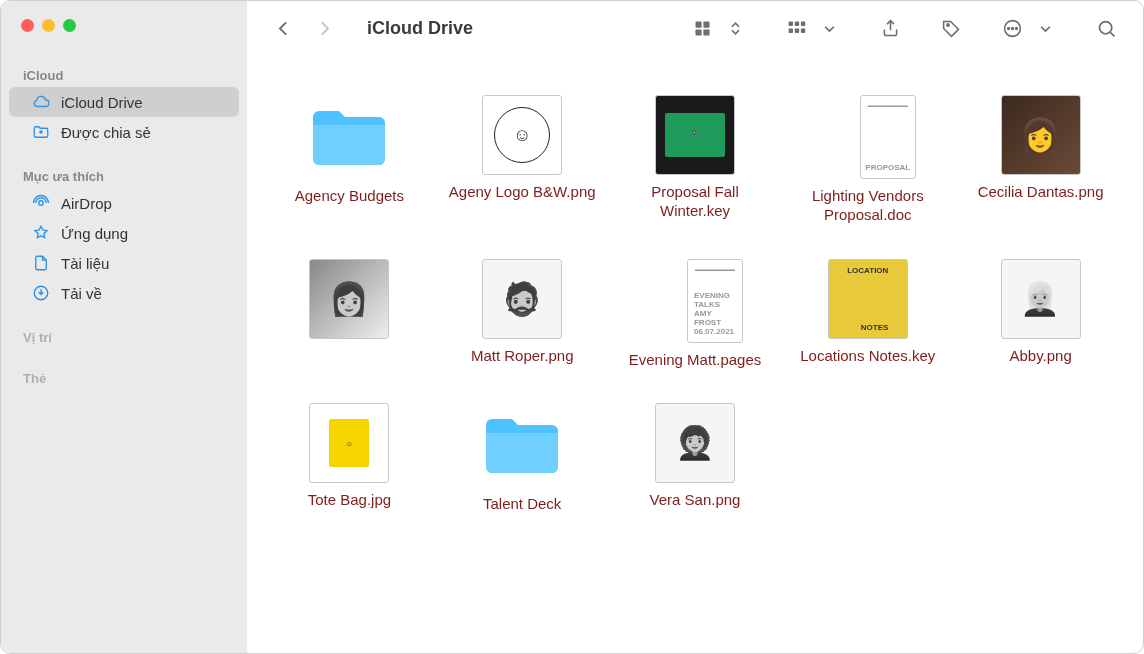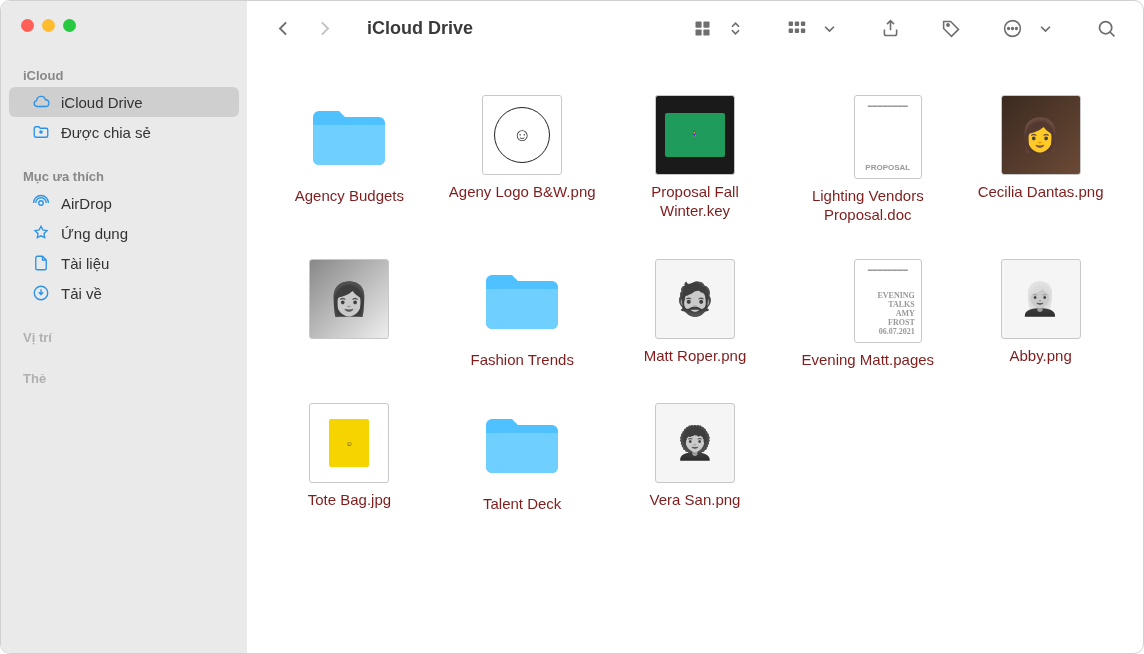--- a/index.html
+++ b/index.html
@@ -20,21 +20,21 @@
 .tool-btn { background: none; border: none; padding: 6px; color: #6e6e6e; display: flex; align-items: center; cursor: default; }
 .tool-btn svg { width: 21px; height: 21px; }
 .title { font-size: 18px; font-weight: 600; color: #3a3a3a; margin-left: 18px; margin-right: auto; }
 .tool-group { display: flex; align-items: center; gap: 28px; }
 .tool-pair { display: flex; align-items: center; }
 .grid { flex: 1; padding: 40px 24px 20px 24px; display: grid; grid-template-columns: repeat(5, 1fr); gap: 34px 16px; align-content: start; overflow-y: auto; }
 .item { display: flex; flex-direction: column; align-items: center; text-align: center; cursor: default; }
 .thumb { width: 84px; height: 84px; display: flex; align-items: center; justify-content: center; margin-bottom: 8px; }
 .thumb.folder svg { width: 80px; height: 70px; }
 .thumb.file { width: 80px; height: 80px; border: 1px solid #c8c8c8; border-radius: 3px; background: #fff; background-size: cover; background-position: center; display: flex; align-items: center; justify-content: center; font-size: 7px; color: #333; overflow: hidden; }
-.thumb.doc { width: 68px; height: 84px; border: 1px solid #c8c8c8; border-radius: 3px; background: #fff; padding: 6px; font-size: 5px; color: #999; display: flex; flex-direction: column; justify-content: space-between; margin-left: 40px; }
+.thumb.doc { width: 56px; height: 84px; border: 1px solid #c8c8c8; border-radius: 3px; background: #fff; padding: 6px; font-size: 5px; color: #999; display: flex; flex-direction: column; justify-content: space-between; margin-left: 40px; }
 .item-label { font-size: 15px; color: #7f1d1d; line-height: 1.25; max-width: 150px; }
 .grey-disabled { color: #b0b0b0; }
 </style>
 </head>
 <body>
 
 <div class="window">
   <div class="sidebar">
     <div class="traffic">
       <span class="tl-close"></span>
@@ -221,60 +221,60 @@
             <span style="font-size:32px;">👩</span>
           </div>
           <div class="item-label">Cecilia Dantas.png</div>
         </div>
         <div class="item">
           <div class="thumb file" style="background:linear-gradient(135deg,#888,#eee);">
             <span style="font-size:32px;filter:grayscale(1);">👩</span>
           </div>
         </div>
         <div class="item">
+          <div class="thumb file" style="background:#f5f5f5;">
+            <span style="font-size:32px;filter:grayscale(1);">🧔</span>
+          </div>
+          <div class="item-label">Matt Roper.png</div>
+        </div>
+        <div class="item">
+          <div class="thumb doc">
+            <div style="font-size:5px;line-height:1.2;">▬▬▬▬▬▬▬▬</div>
+            <div style="font-size:8px;text-align:left;font-weight:600;">EVENING TALKS<br><b>AMY<br>FROST</b><br>06.07.2021</div>
+          </div>
+          <div class="item-label">Evening Matt.pages</div>
+        </div>
+        <div class="item">
+          <div class="thumb file" style="background:#e7c93a;">
+            <div style="font-size:8px;font-weight:700;padding:6px;display:flex;flex-direction:column;justify-content:space-between;height:100%;">
+              <span>LOCATION</span>
+              <span style="align-self:flex-end;">NOTES</span>
+            </div>
+          </div>
+          <div class="item-label">Locations Notes.key</div>
+        </div>
+        <div class="item">
+          <div class="thumb file" style="background:#f5f5f5;">
+            <span style="font-size:32px;filter:grayscale(1);">👱‍♀️</span>
+          </div>
+          <div class="item-label">Abby.png</div>
+        </div>
+        <div class="item">
+          <div class="thumb file" style="background:#fff;">
+            <div style="width:40px;height:48px;background:#f5d400;border-radius:2px;display:flex;align-items:center;justify-content:center;">☺</div>
+          </div>
+          <div class="item-label">Tote Bag.jpg</div>
+        </div>
+        <div class="item">
           <div class="thumb folder">
             <svg viewBox="0 0 80 64">
               <path d="M4 12a6 6 0 016-6h20l6 6h34a6 6 0 016 6v36a6 6 0 01-6 6H10a6 6 0 01-6-6V12z" fill="#4fc1ff"></path>
               <path d="M4 20h72v34a6 6 0 01-6 6H10a6 6 0 01-6-6V20z" fill="#6fcfff"></path>
             </svg>
           </div>
-          <div class="item-label">Fashion Trends</div>
-        </div>
-        <div class="item">
-          <div class="thumb file" style="background:#f5f5f5;">
-            <span style="font-size:32px;filter:grayscale(1);">🧔</span>
-          </div>
-          <div class="item-label">Matt Roper.png</div>
-        </div>
-        <div class="item">
-          <div class="thumb doc">
-            <div style="font-size:5px;line-height:1.2;">▬▬▬▬▬▬▬▬</div>
-            <div style="font-size:8px;text-align:right;font-weight:600;font-family:Liberation Serif, serif;">EVENING TALKS<br><b>AMY<br>FROST</b><br>06.07.2021</div>
-          </div>
-          <div class="item-label">Evening Matt.pages</div>
-        </div>
-        <div class="item">
-          <div class="thumb file" style="background:#f5f5f5;">
-            <span style="font-size:32px;filter:grayscale(1);">👱‍♀️</span>
-          </div>
-          <div class="item-label">Abby.png</div>
-        </div>
-        <div class="item">
-          <div class="thumb file" style="background:#fff;">
-            <div style="width:40px;height:48px;background:#f5d400;border-radius:2px;display:flex;align-items:center;justify-content:center;">☺</div>
-          </div>
-          <div class="item-label">Tote Bag.jpg</div>
-        </div>
-        <div class="item">
-          <div class="thumb folder">
-            <svg viewBox="0 0 80 64">
-              <path d="M4 12a6 6 0 016-6h20l6 6h34a6 6 0 016 6v36a6 6 0 01-6 6H10a6 6 0 01-6-6V12z" fill="#4fc1ff"></path>
-              <path d="M4 20h72v34a6 6 0 01-6 6H10a6 6 0 01-6-6V20z" fill="#6fcfff"></path>
-            </svg>
-          </div>
           <div class="item-label">Talent Deck</div>
         </div>
         <div class="item">
           <div class="thumb file" style="background:#f5f5f5;">
             <span style="font-size:32px;filter:grayscale(1);">👩‍🦱</span>
           </div>
           <div class="item-label">Vera San.png</div>
         </div>
       </div>
   </div>

